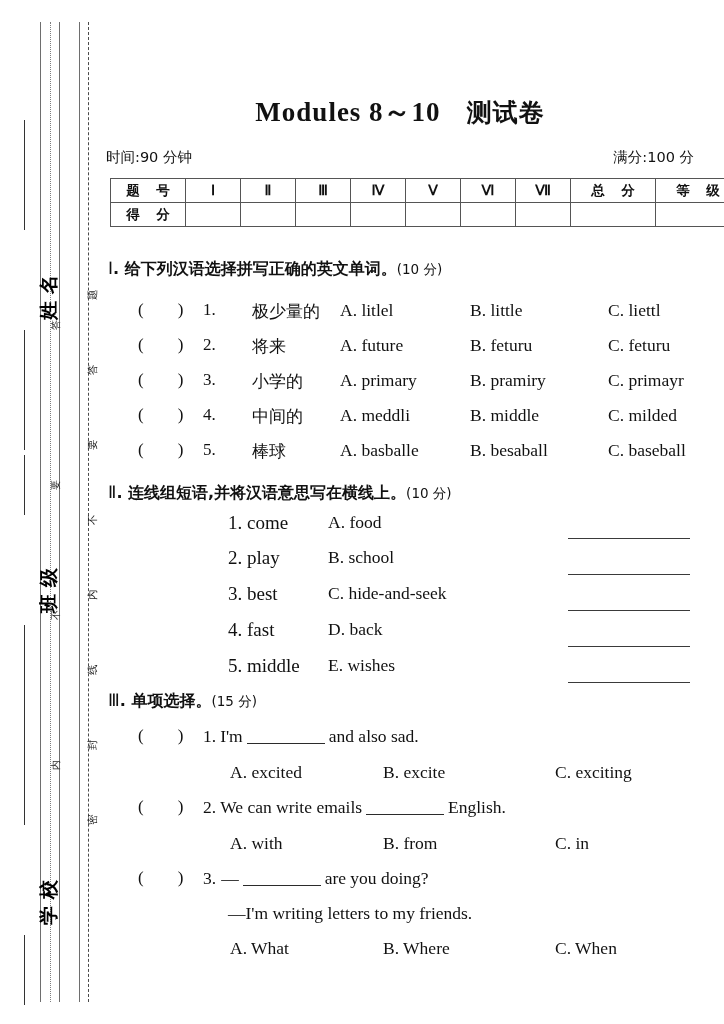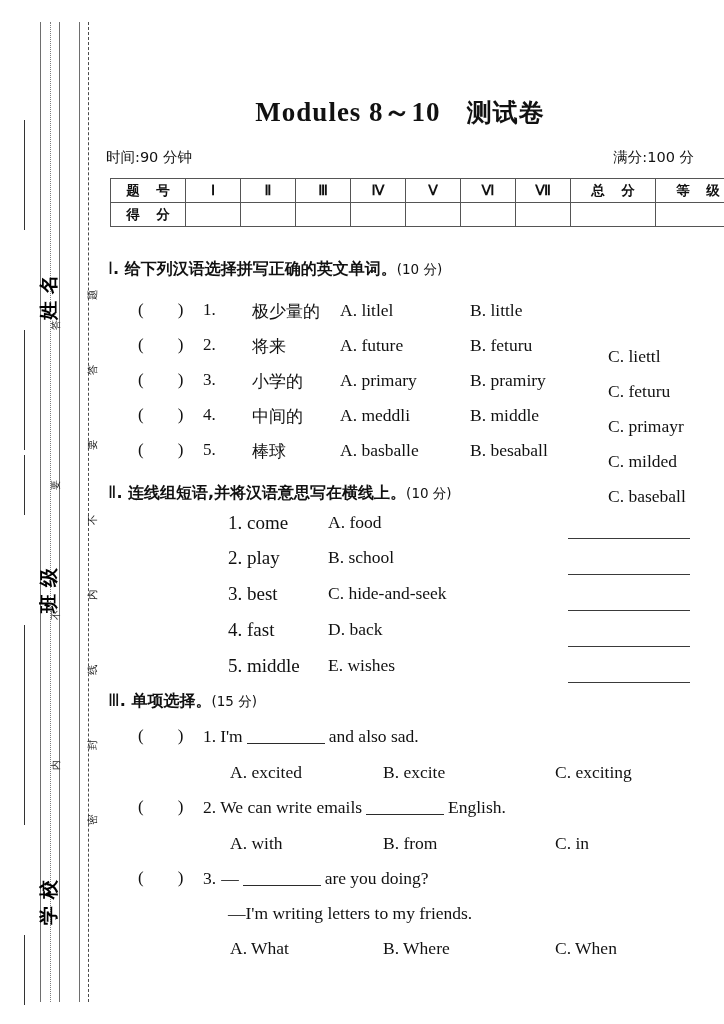--- a/index.html
+++ b/index.html
@@ -198,21 +198,21 @@
     font-weight: normal;
     margin-left: 24px;
   }
   .opt {
     position: absolute;
     font-family: "Liberation Serif", serif;
     font-size: 17.5px;
   }
   .opt-a { left: 240px; }
   .opt-b { left: 370px; }
-  .opt-c { left: 508px; margin-top: 46px; }
+  .opt-c { left: 508px; }
 
   
   .m-left {
     position: absolute;
     left: 128px;
     font-family: Liberation Serif, serif;
     font-size: 19px;
   }
   .m-right {
     position: absolute;

